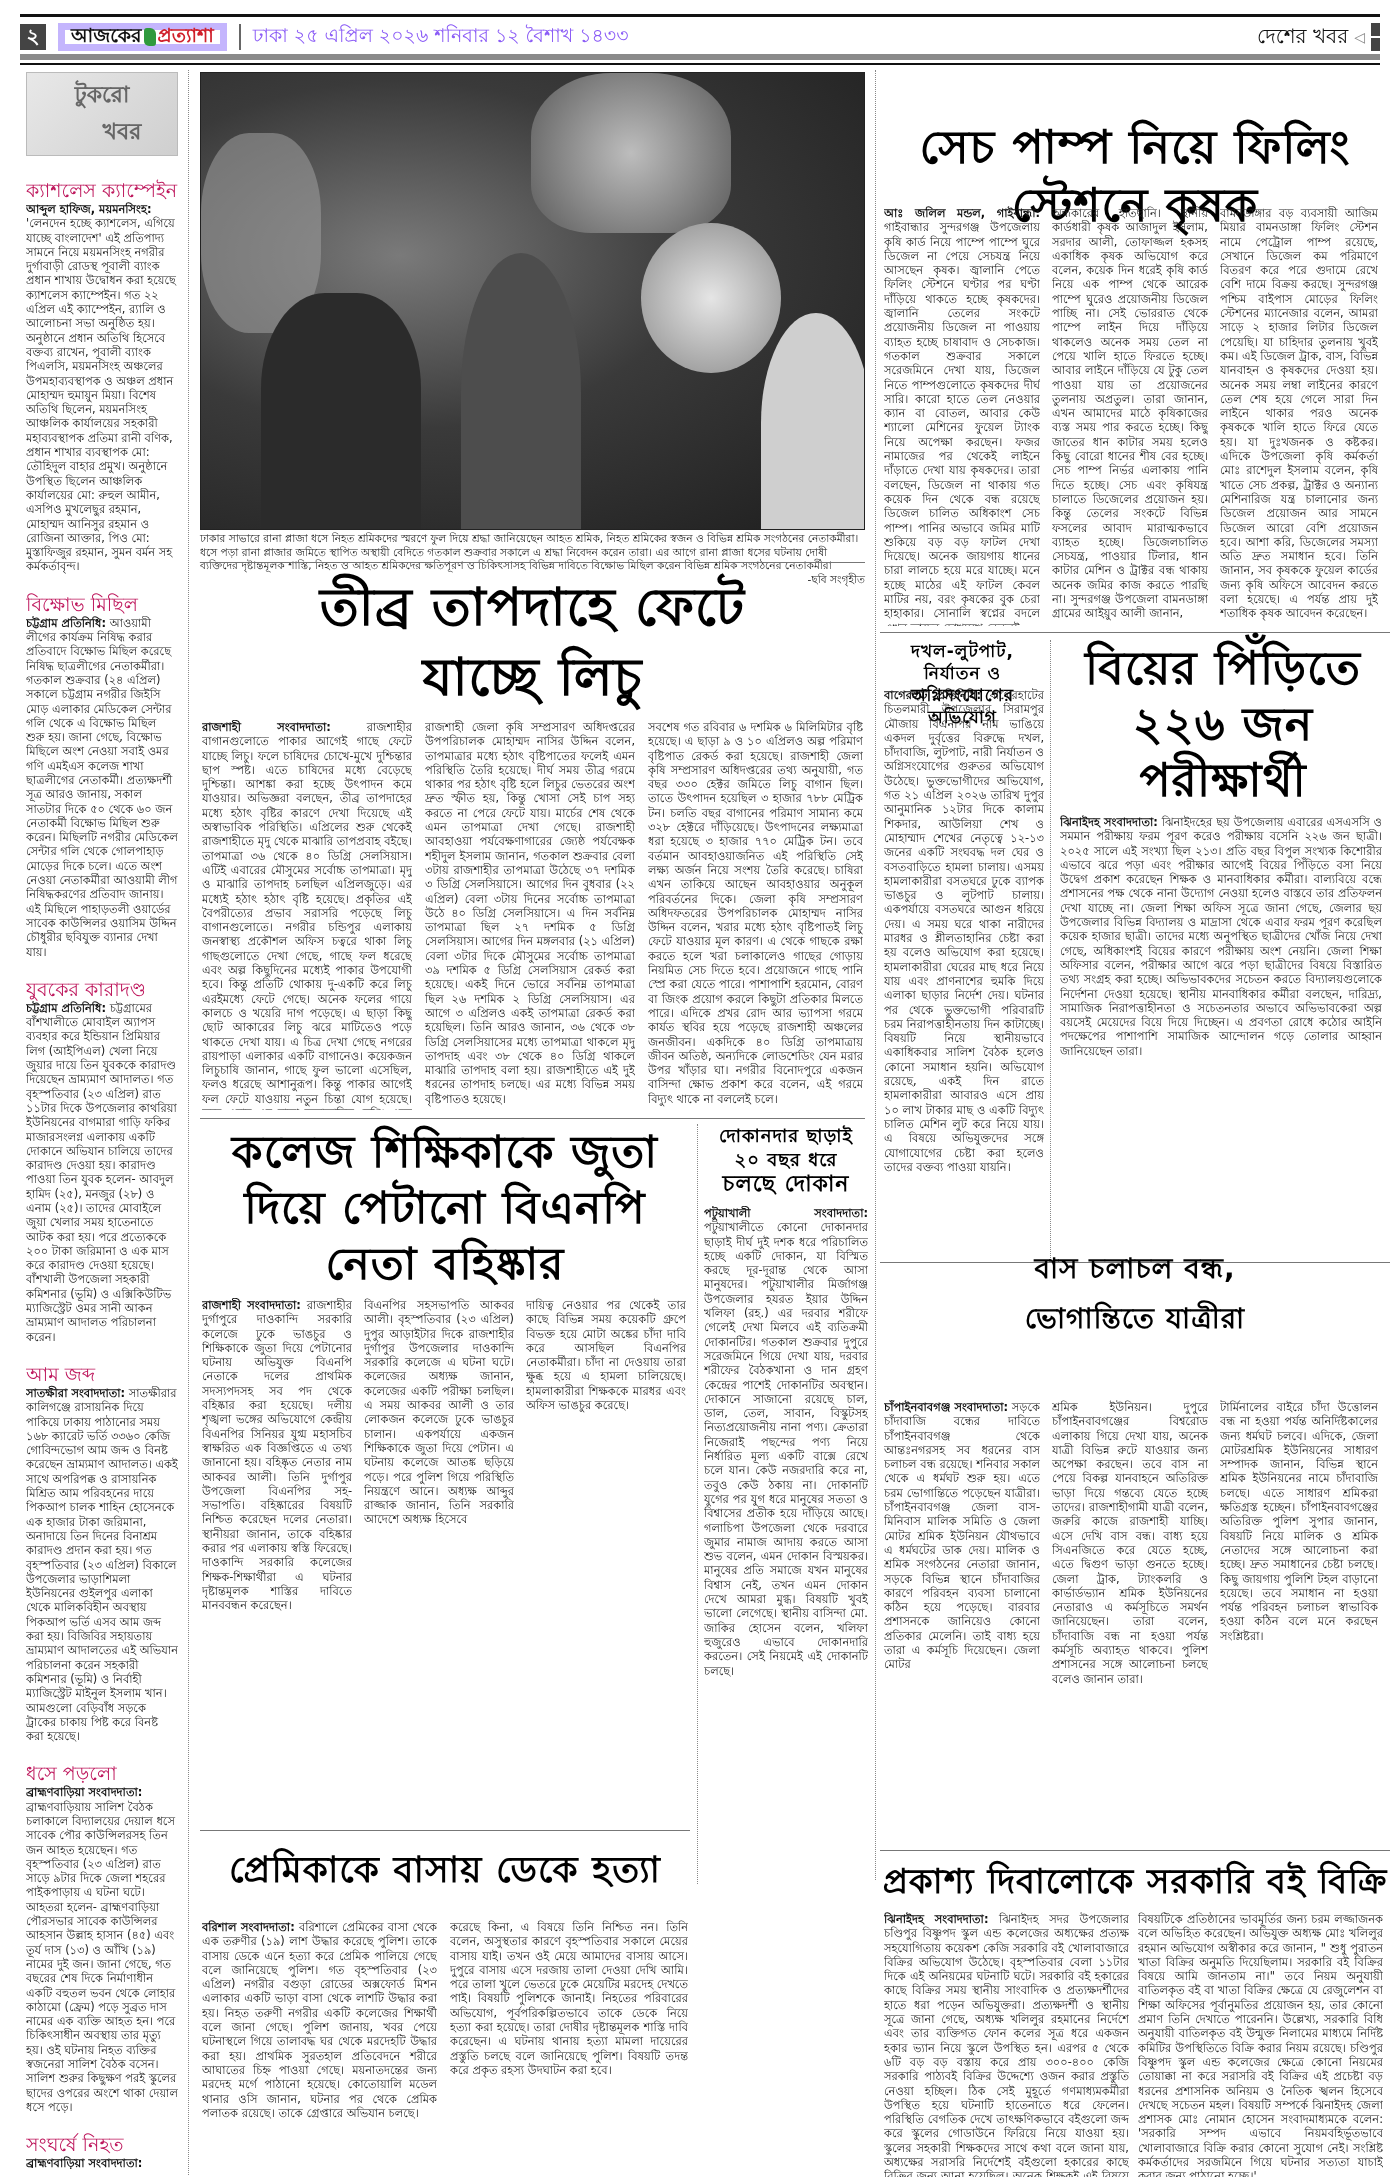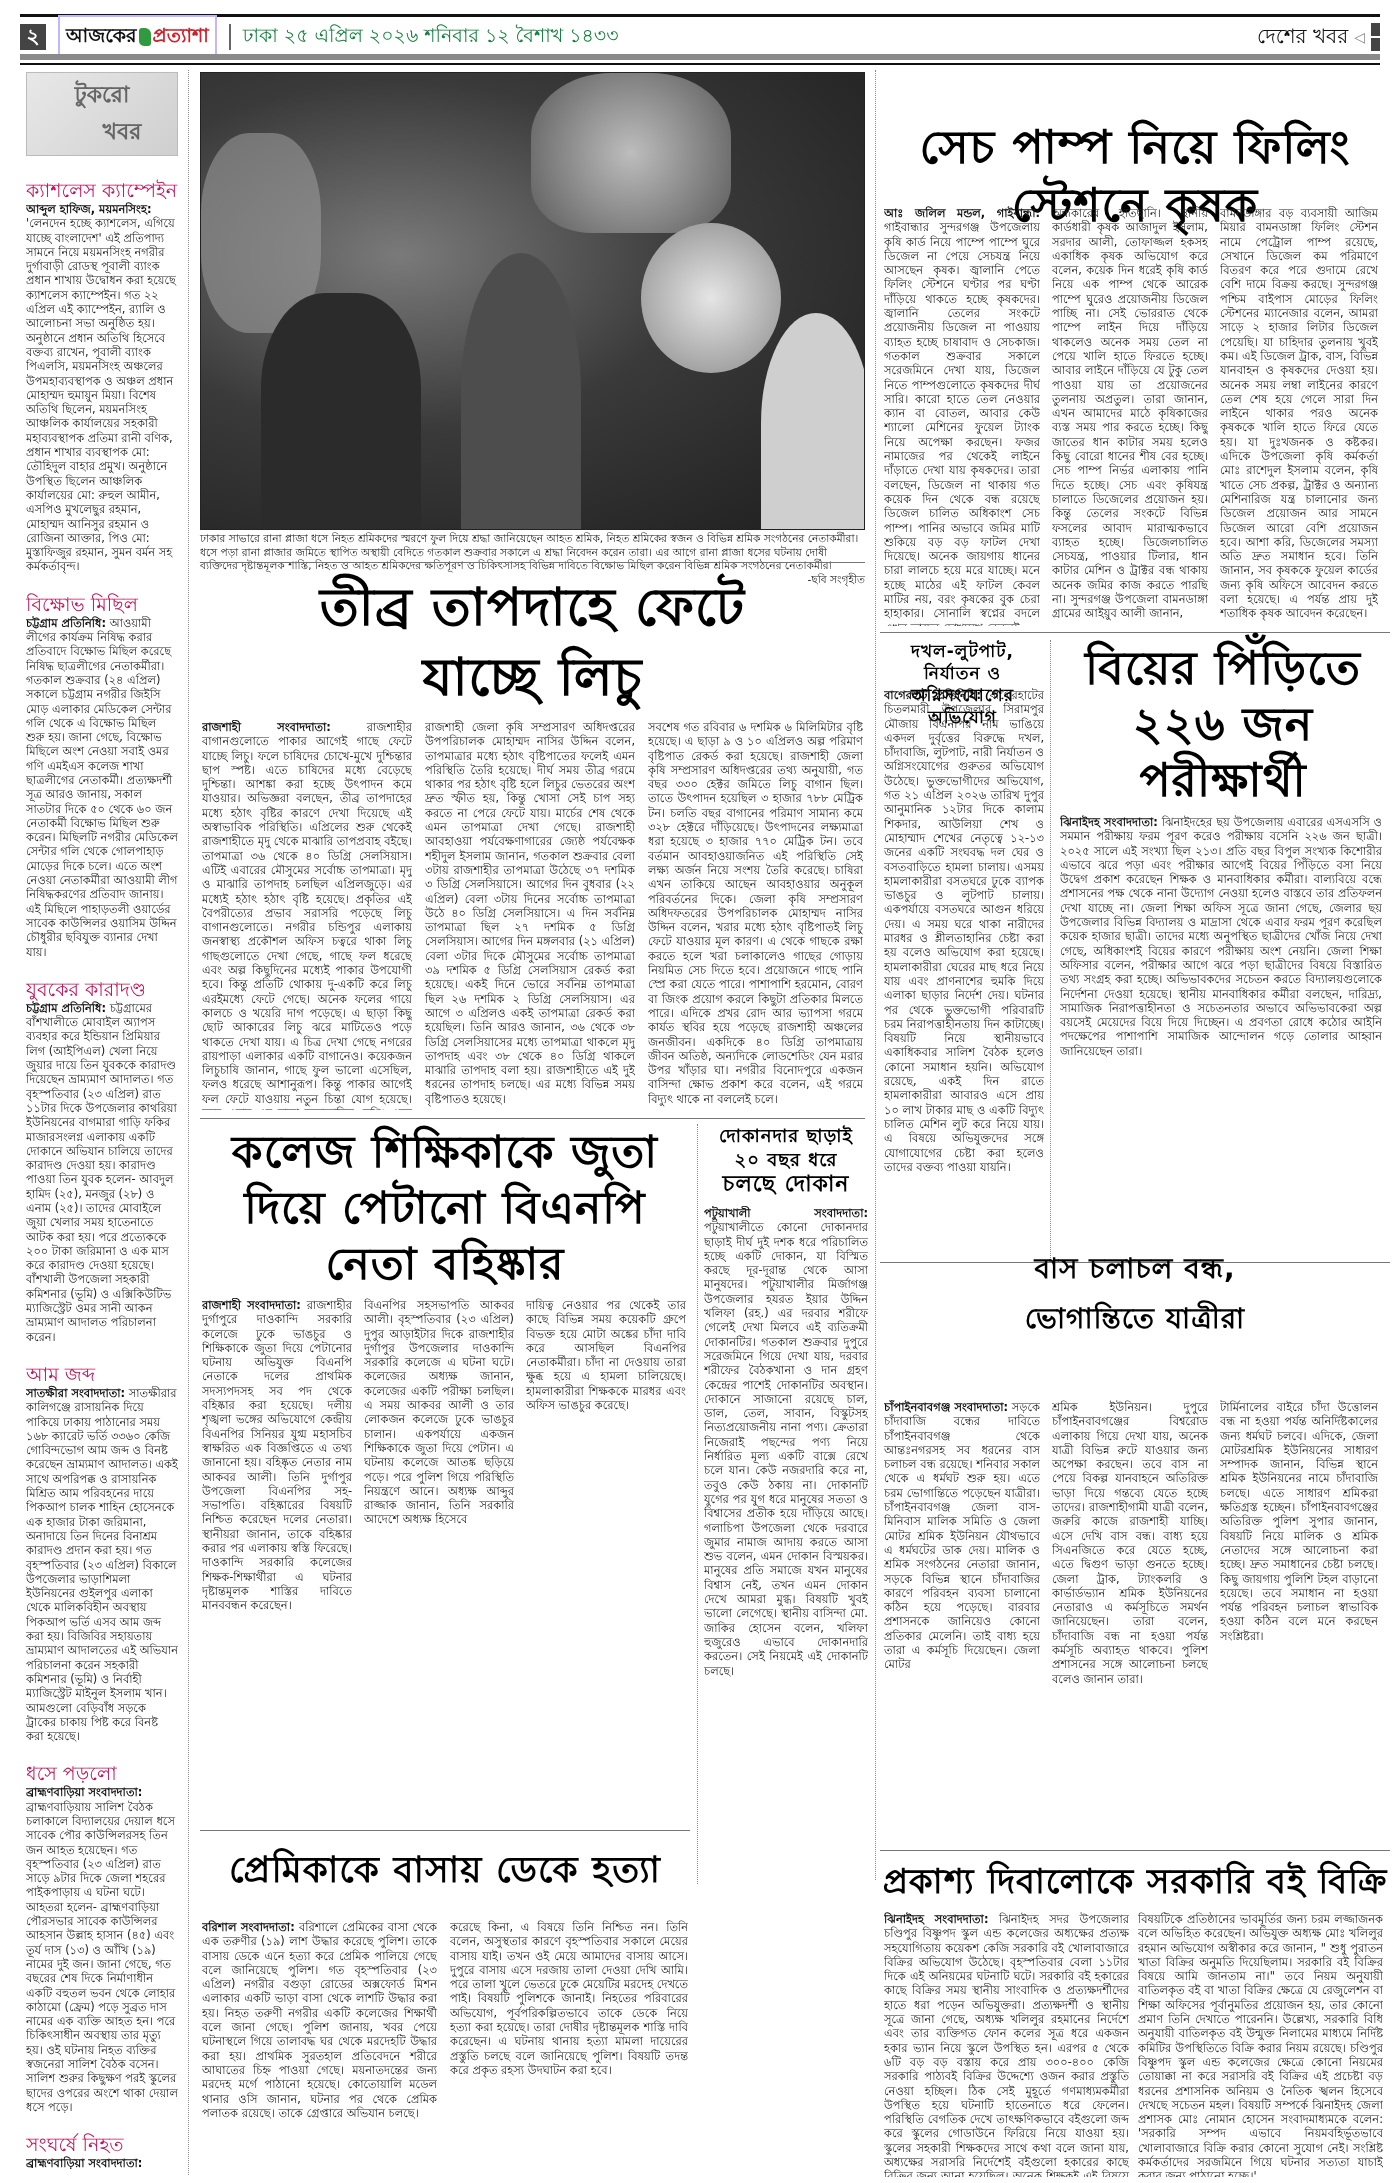--- a/index.html
+++ b/index.html
@@ -3,26 +3,26 @@
 <meta charset="utf-8">
 <style>
   * { box-sizing: border-box; margin: 0; padding: 0; }
   html, body { width: 1400px; height: 2183px; background: #ffffff; overflow: hidden; }
   body { font-family: "DejaVu Sans", sans-serif; color: #111; position: relative; }
 
   
   .topline { position: absolute; left: 20px; right: 20px; top: 14px; height: 3px; background: #111; }
   .masthead { position: absolute; left: 20px; right: 20px; top: 20px; height: 34px; display: flex; align-items: center; }
   .page-no { width: 26px; height: 26px; background: #444; color: #fff; font-size: 20px; font-weight: bold; display: flex; align-items: center; justify-content: center; }
-  .brand { margin-left: 12px; height: 45px; padding: 0 6px; border: 2px solid #c4b5fd; display: flex; align-items: center; font-size: 19px; font-weight: bold; }
+  .brand { margin-left: 12px; height: 28px; padding: 0 6px; border: 7px solid #c4b5fd; display: flex; align-items: center; font-size: 19px; font-weight: bold; }
   .brand .a { color: #111; }
   .brand .b { color: #d0202b; }
   .brand .map { width: 12px; height: 18px; background: #2f9a3e; border-radius: 3px 6px 3px 5px; margin: 0 2px; display: inline-block; }
   .sep { margin: 0 12px; width: 2px; height: 26px; background: #666; }
-  .dateline { font-size: 19px; color: #15803d; }
+  .dateline { font-size: 19px; color: #8b5cf6; }
   .section { margin-left: auto; font-size: 20px; color: #111; display: flex; align-items: center; gap: 6px; }
   .section .tri { font-size: 14px; color: #888; }
   .section .blk { width: 9px; display: flex; flex-direction: column; gap: 2px; }
   .section .blk i { display: block; width: 9px; height: 13px; background: #444; }
   .grayband { position: absolute; left: 20px; right: 20px; top: 54px; height: 6px; background: #8a8a8a; }
   .botline { position: absolute; left: 20px; right: 20px; top: 63px; height: 2px; background: #111; }
 
   
   .body-text { font-size: 11.4px; line-height: 14.3px; text-align: justify; color: #222; }
   .body-text b { font-weight: bold; color: #111; }

